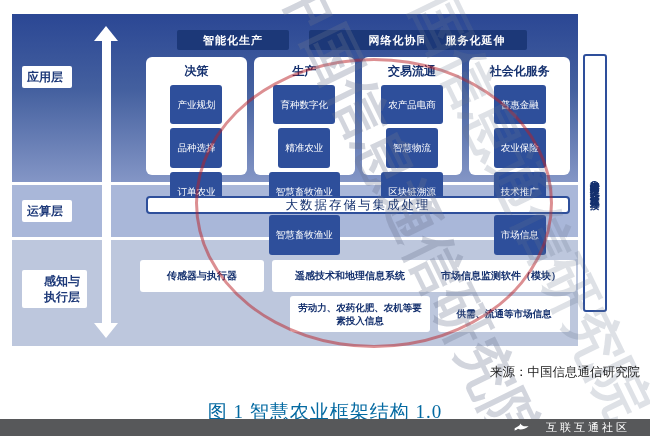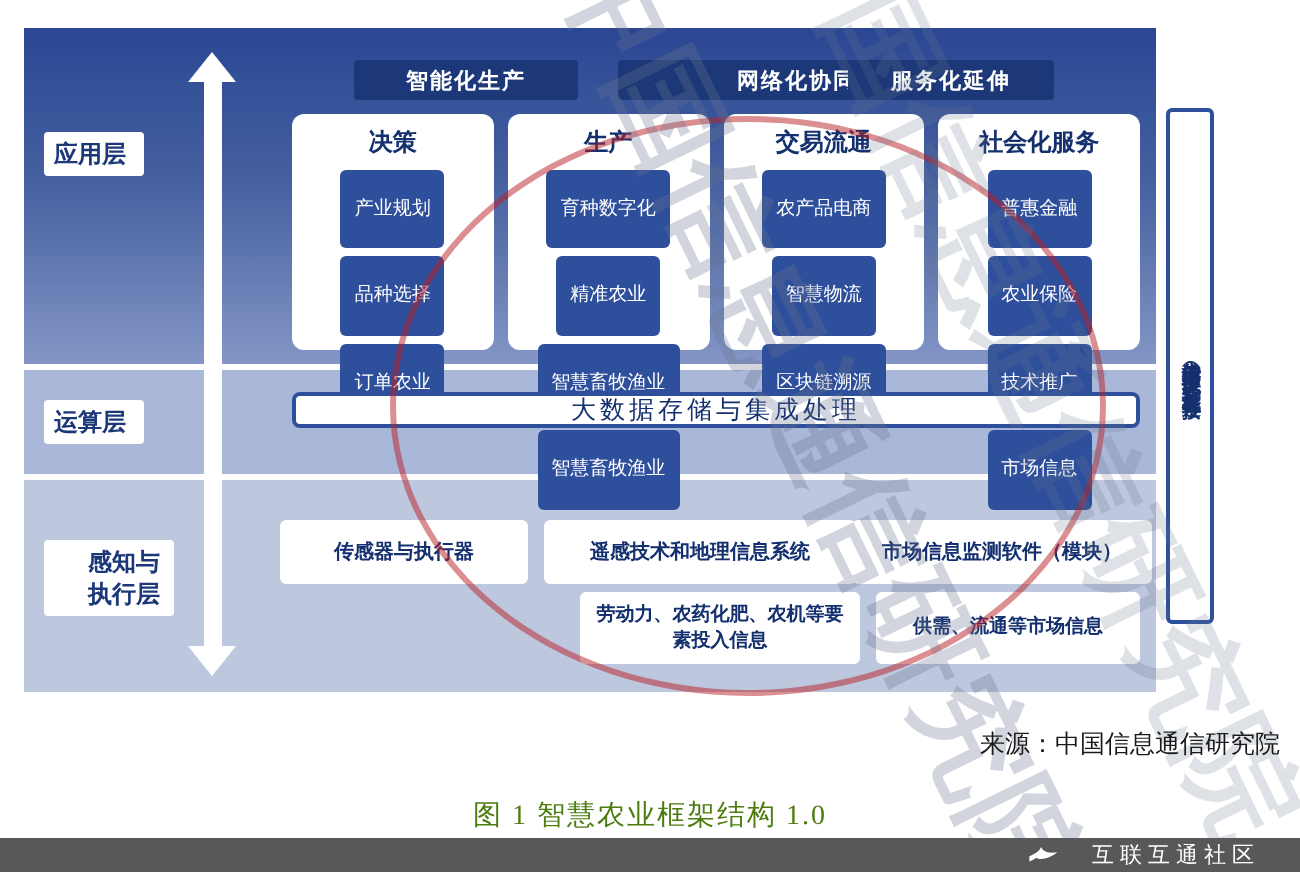--- a/index.html
+++ b/index.html
@@ -55,21 +55,21 @@
   .pb-5{left:438px;width:132px;}
 
   
   .stamp{position:absolute;left:195px;top:58px;width:352px;height:284px;border:3px solid rgba(186,32,37,.5);border-radius:50%;pointer-events:none;}
   .wm{position:absolute;color:rgba(105,117,142,.30);font-size:58px;font-weight:bold;white-space:nowrap;pointer-events:none;font-family:"Liberation Serif",serif;transform-origin:left top;}
   .wm-1{left:330px;top:-40px;transform:rotate(64deg);}
   .wm-2{left:438px;top:-70px;transform:rotate(64deg);color:rgba(105,117,142,.22);}
 
   
   .source{position:absolute;left:0;top:364px;width:640px;text-align:right;font-size:12.5px;color:#1a1a1a;font-family:"Liberation Serif",serif;}
-  .caption{position:absolute;left:0;top:399px;width:650px;text-align:center;font-size:14px;color:#4d7c0f;font-family:"Liberation Serif",serif;letter-spacing:1px;}
+  .caption{position:absolute;left:0;top:399px;width:650px;text-align:center;font-size:19px;color:#0369a1;font-family:"Liberation Serif",serif;letter-spacing:1px;}
 
   
   .footer{position:absolute;left:0;top:419px;width:650px;height:17px;background:#57585a;display:flex;align-items:center;justify-content:flex-end;padding-right:20px;box-sizing:border-box;gap:16px;}
   .brand-text{color:#fff;font-size:11px;letter-spacing:3px;}
   .bird{width:16px;height:11px;display:block;}
 </style>
 </head>
 <body>
 
 <div class="stage">

